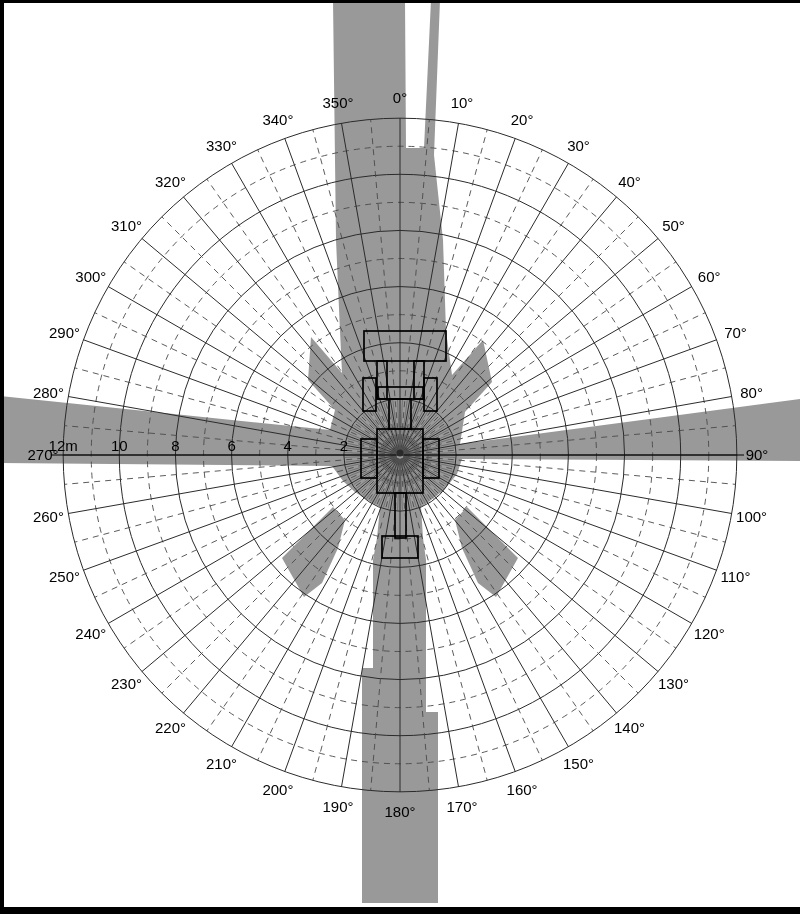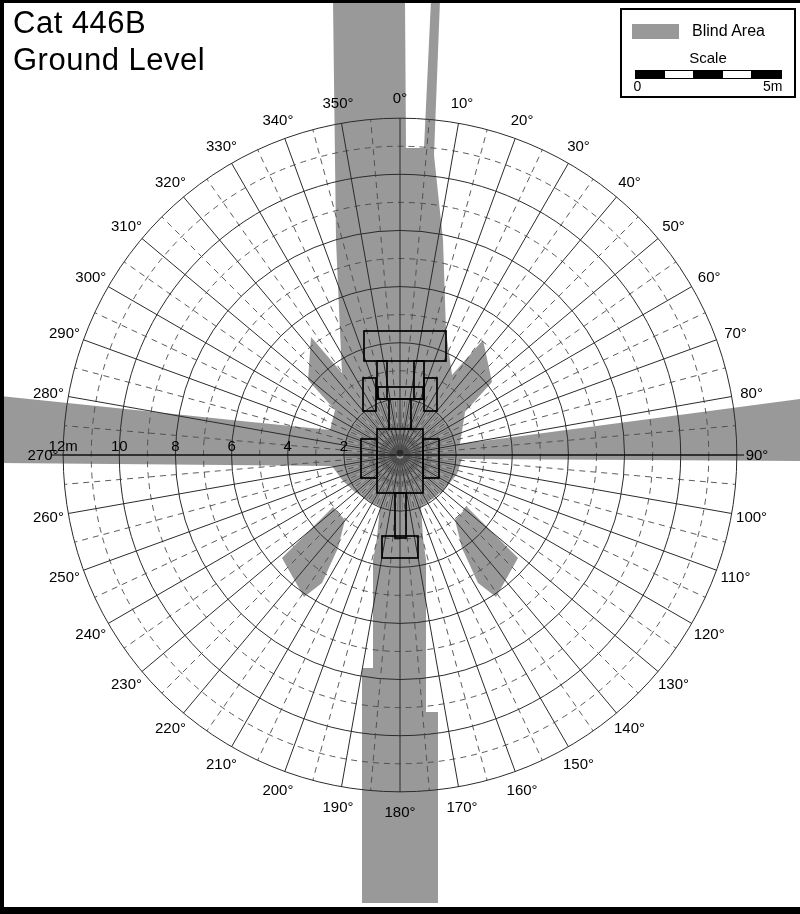--- a/index.html
+++ b/index.html
@@ -248,40 +248,18 @@
         <text x="338.0076005729055" y="108.4236321746418" text-anchor="middle" font-size="15" fill="#000000" font-family="&quot;Liberation Sans&quot;, sans-serif">350°</text>
         <text x="63.15999999999997" y="451" text-anchor="middle" font-size="15" fill="#000000" font-family="&quot;Liberation Sans&quot;, sans-serif">12m</text>
         <text x="119.30000000000001" y="451" text-anchor="middle" font-size="15" fill="#000000" font-family="&quot;Liberation Sans&quot;, sans-serif">10</text>
         <text x="175.44" y="451" text-anchor="middle" font-size="15" fill="#000000" font-family="&quot;Liberation Sans&quot;, sans-serif">8</text>
         <text x="231.57999999999998" y="451" text-anchor="middle" font-size="15" fill="#000000" font-family="&quot;Liberation Sans&quot;, sans-serif">6</text>
         <text x="287.72" y="451" text-anchor="middle" font-size="15" fill="#000000" font-family="&quot;Liberation Sans&quot;, sans-serif">4</text>
         <text x="343.86" y="451" text-anchor="middle" font-size="15" fill="#000000" font-family="&quot;Liberation Sans&quot;, sans-serif">2</text>
       </g>
   </svg>
 
-  <div class="title-block">
-    <div>Cat 446B</div>
-    <div>Ground Level</div>
-  </div>
-
-  <div class="legend">
-    <div class="legend-row">
-      <div class="legend-swatch" id="legend-swatch" style="background: rgb(153, 153, 153);"></div>
-      <div class="legend-label">Blind Area</div>
-    </div>
-    <div class="scale-label">Scale</div>
-    <div class="scale-bar">
-      <div class="scale-seg seg-dark"></div>
-      <div class="scale-seg seg-light"></div>
-      <div class="scale-seg seg-dark"></div>
-      <div class="scale-seg seg-light"></div>
-      <div class="scale-seg seg-dark"></div>
-    </div>
-    <div class="scale-ends">
-      <span>0</span>
-      <span>5m</span>
-    </div>
-  </div>
+
 
   <div class="frame-left"></div>
   <div class="frame-top"></div>
   <div class="frame-bottom"></div>
 </div>
 
 </body></html>

